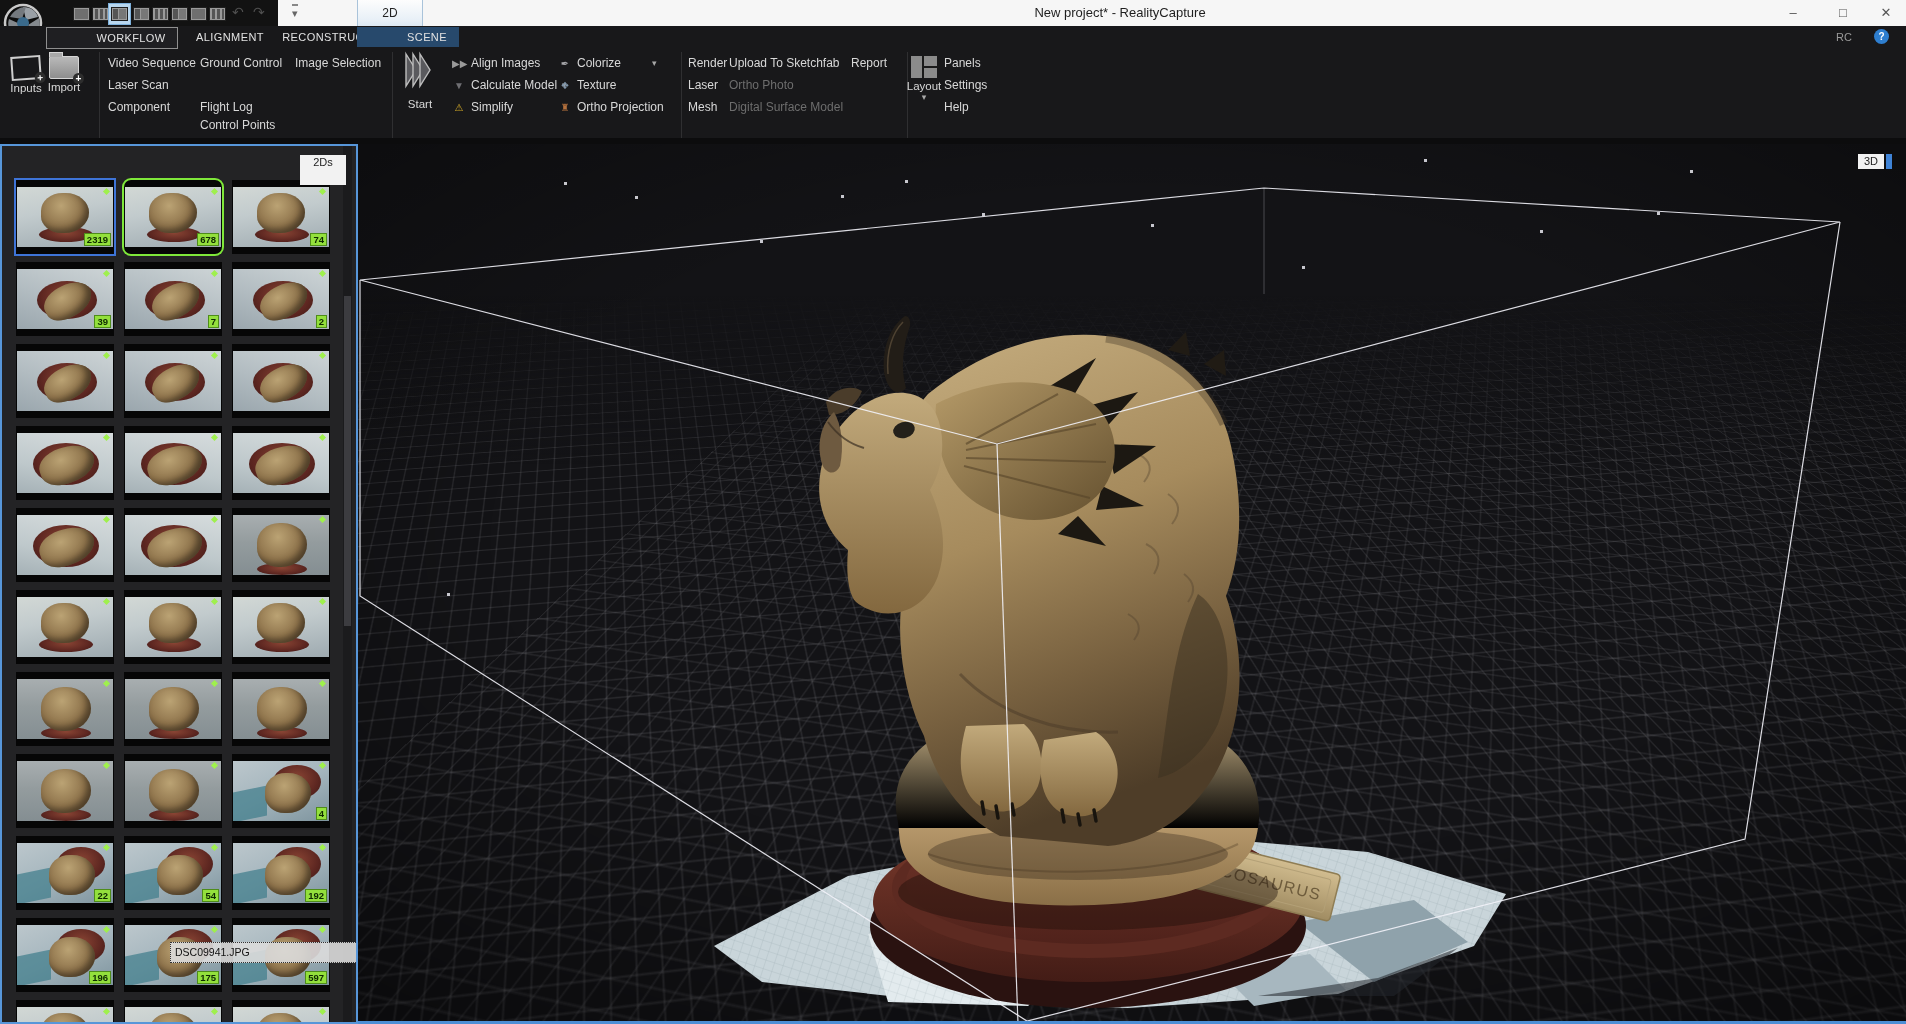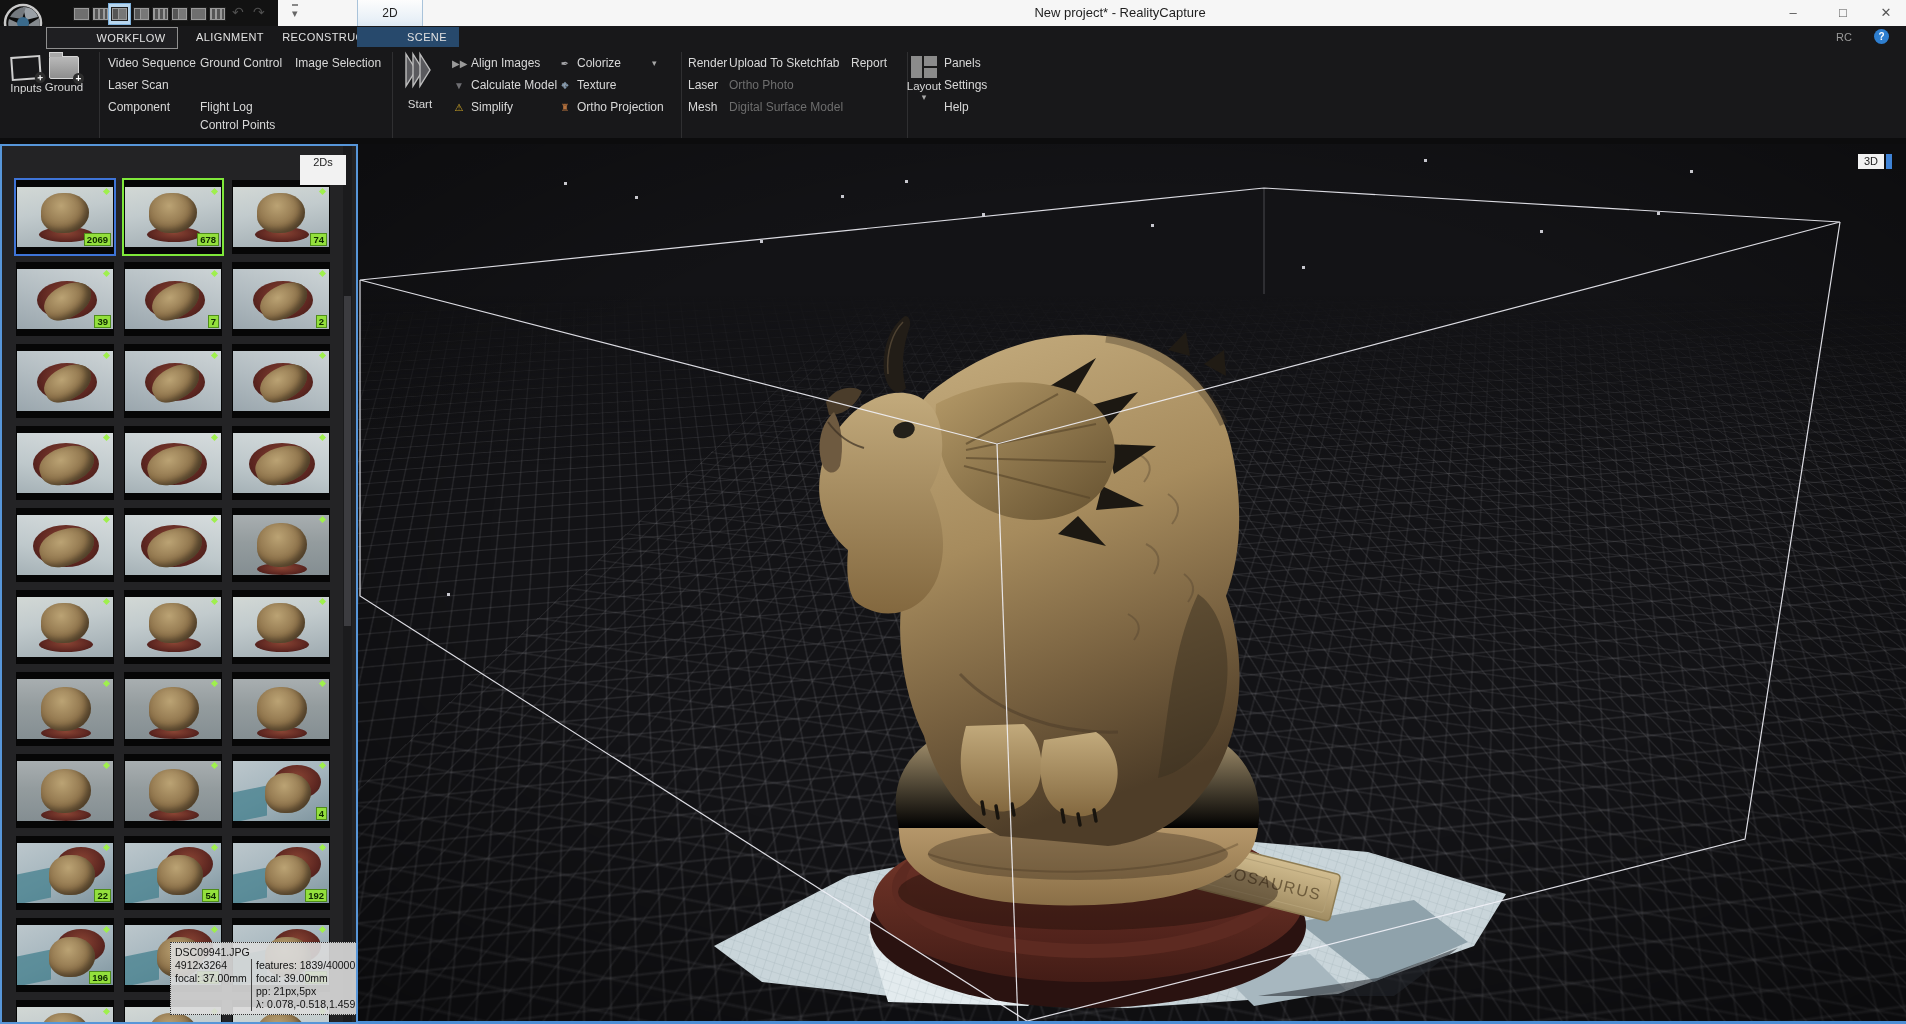--- a/index.html
+++ b/index.html
@@ -92,21 +92,21 @@
   .var-v3 .fig{left:22px;top:14px;width:56px;height:36px;transform:rotate(-18deg);}
   .var-v4 .ph{background:linear-gradient(180deg,#a8aeb0 0%,#949c9e 45%,#848e92 100%);}
   .var-v4 .fig{left:24px;top:8px;width:50px;height:44px;}
   .var-v4 .bse{left:24px;top:48px;width:50px;height:12px;}
   .var-v5 .ph{background:linear-gradient(155deg,#bcc7cc 0%,#a4b5bd 50%,#7e949e 100%);}
   .var-v5 .ph::before{content:"";position:absolute;left:0;top:28px;width:34px;height:30px;
         background:#3d7c8a;opacity:.7;transform:skewY(-12deg);}
   .var-v5 .fig{left:32px;top:12px;width:46px;height:40px;}
   .var-v5 .bse{left:40px;top:4px;width:48px;height:34px;}
   .b-blue{box-shadow:0 0 0 2px #3e74d8;}
-  .b-green{box-shadow:0 0 0 2px #7fe83a;}
+  .b-green{box-shadow:0 0 0 2px #7fe83a;border-radius:7px;}
   .gdot{position:absolute;top:9px;right:5px;width:5px;height:5px;background:#9ff04d;
         transform:rotate(45deg);}
   .badge{position:absolute;right:3px;bottom:8px;background:#93e03c;border:1px solid #4e8c1a;
          color:#0e2a00;font-size:9.5px;line-height:11px;padding:0 2px;font-weight:bold;}
   
   #tooltip{position:absolute;left:168px;top:796px;width:182px;background:rgba(219,219,219,.9);
            border:1px dotted #333;color:#111;font-size:10.5px;line-height:13px;
            padding:3px 4px;z-index:60;}
   #tooltip .tt-cols{display:flex;}
   #tooltip .tt-left{width:76px;}
@@ -185,21 +185,21 @@
     <div class="bigbtn" style="left:6px;top:2px;">
       <div class="ic-inputs">
           <span class="plus">+</span>
         </div>
       <div class="lbl">Inputs</div>
     </div>
     <div class="bigbtn" style="left:44px;top:2px;">
       <div class="ic-folder">
           <span class="plus">+</span>
         </div>
-      <div class="lbl">Ground</div>
+      <div class="lbl">Import</div>
     </div>
     <div class="rdiv" style="left:99px;"></div>
 
     <div class="ritem" style="left:108px;top:8px;">
         <span>Video Sequence</span>
       </div>
     <div class="ritem" style="left:108px;top:30px;">
         <span>Laser Scan</span>
       </div>
     <div class="ritem" style="left:108px;top:52px;">
@@ -311,21 +311,21 @@
 <div class="abs" id="ribbon-gap"></div>
 
 <div class="abs" id="panel2d">
   <div>
       <div class="thumb var-v1 b-blue" style="left: 14px; top: 34px;">
     <div class="ph">
       <span class="bse"></span>
           <span class="fig"></span>
     </div>
     <span class="gdot"></span>
-    <span class="badge">2069</span>
+    <span class="badge">2319</span>
   </div>
       <div class="thumb var-v1 b-green" style="left: 122px; top: 34px;">
     <div class="ph">
       <span class="bse"></span>
           <span class="fig"></span>
     </div>
     <span class="gdot"></span>
     <span class="badge">678</span>
   </div>
       <div class="thumb var-v1" style="left: 230px; top: 34px;">
@@ -573,32 +573,20 @@
     <span class="gdot"></span>
 
   </div>
     </div>
   <div id="pscroll">
       <div class="pth"></div>
     </div>
   <div id="tag2ds">2Ds</div>
   <div id="tooltip">
     <div>DSC09941.JPG</div>
-    <div class="tt-cols">
-      <div class="tt-left">
-        <div>4912x3264</div>
-        <div>focal: 37.00mm</div>
-      </div>
-      <div class="tt-right">
-        <div>features: 1839/40000</div>
-        <div>focal: 39.00mm</div>
-        <div>pp: 21px,5px</div>
-        <div>λ: 0.078,-0.518,1.459</div>
-      </div>
-    </div>
   </div>
 </div>
 
 <div class="abs" id="viewport">
   <div class="vp-grid" id="g1"></div>
   <div class="vp-grid" id="g2"></div>
   <div id="vp-fadetop"></div>
   <div id="vp-vignette"></div>
 
   <svg id="model-svg" width="820" height="720" viewBox="0 0 820 720">

